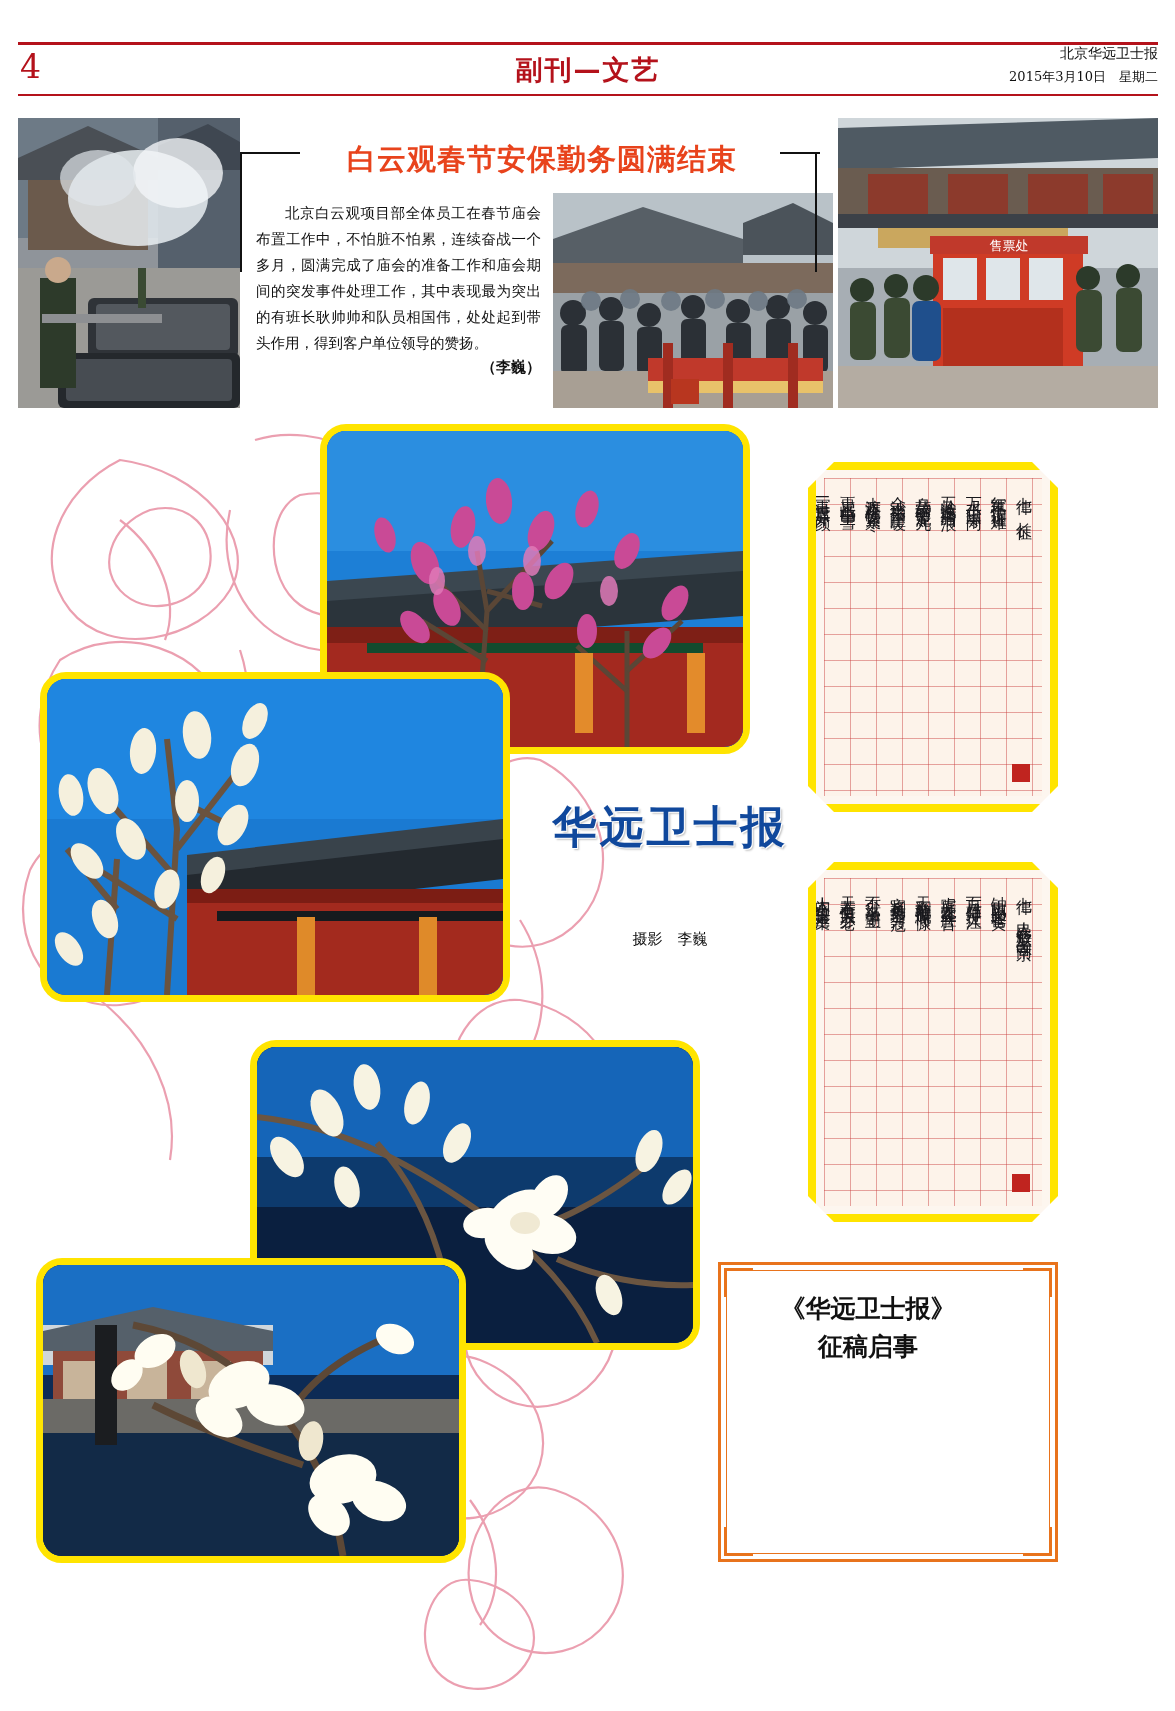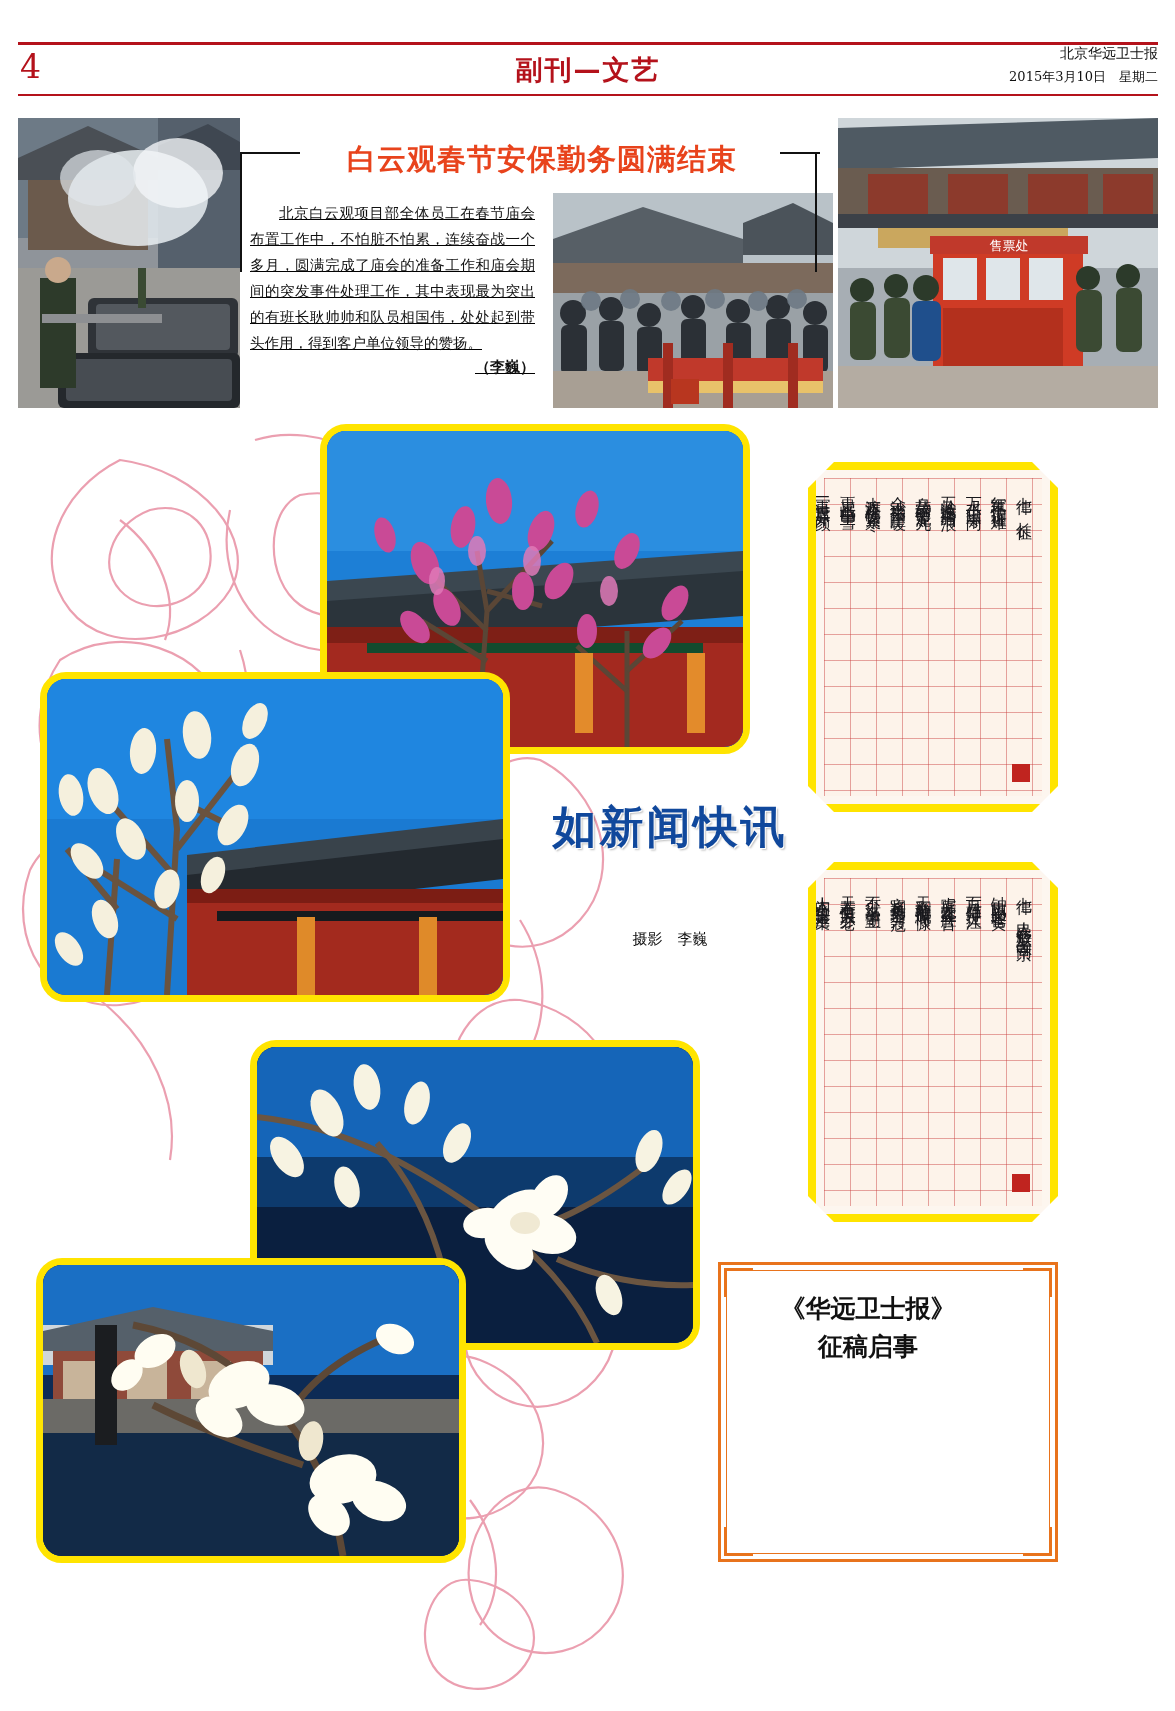--- a/index.html
+++ b/index.html
@@ -34,21 +34,21 @@
   .photo{position:absolute;overflow:hidden;background:#c4b5fd;}
 
   #photo-temple-steam{left:18px;top:118px;width:222px;height:290px;}
   #photo-crowd{left:553px;top:193px;width:280px;height:215px;}
   #photo-ticket{left:838px;top:118px;width:320px;height:290px;}
 
   .headline{position:absolute;left:262px;top:140px;width:560px;text-align:center;
     font-family:"DejaVu Serif","Liberation Serif",serif;font-size:29px;font-weight:bold;
     color:#e8431c;letter-spacing:1px;}
   .headline-rule-l{position:absolute;left:240px;top:152px;width:60px;height:2px;background:#111;}
-  .lead-wrap{position:absolute;left:250px;top:200px;width:285px;text-decoration:underline;}
+  .lead-wrap{position:absolute;left:256px;top:200px;width:285px;}
   .lead-text{font-family:"DejaVu Serif","Liberation Serif",serif;font-size:14.5px;
     line-height:26px;color:#111;text-align:justify;text-indent:2em;}
   .byline{font-family:"DejaVu Serif","Liberation Serif",serif;font-size:15px;
     color:#111;text-align:right;font-weight:bold;margin-top:2px;}
   .elbow{position:absolute;border-left:2px solid #111;border-top:2px solid #111;}
 
   
   .yphoto{position:absolute;border:7px solid #ffe400;border-radius:26px;overflow:hidden;
     box-sizing:border-box;background:#2a5fa5;}
   #ph-magnolia-pink{left:320px;top:424px;width:430px;height:330px;}
@@ -409,21 +409,21 @@
         <ellipse cx="352" cy="74" rx="20" ry="14" transform="rotate(25 352 74)"></ellipse>
       </g>
       <g fill="#efe7cf">
         <ellipse cx="150" cy="104" rx="12" ry="20" transform="rotate(-20 150 104)"></ellipse>
         <ellipse cx="268" cy="176" rx="12" ry="20" transform="rotate(10 268 176)"></ellipse>
       </g>
     </svg>
   </div>
 
   <div class="gal-title">
-    <div class="l2">如新闻快讯</div>
+    <div class="l2">华远卫士报</div>
   </div>
   <div class="gal-credit">摄影　李巍</div>
 
   <div class="calli" id="calli-changzheng">
     <div class="paper"></div>
     <div class="poem">
       <div class="pcol">七律　长征</div>
       <div class="pcol">红軍不怕遠征难，</div>
       <div class="pcol">万水千山只等闲；</div>
       <div class="pcol">五岭逶迤腾细浪，</div>

